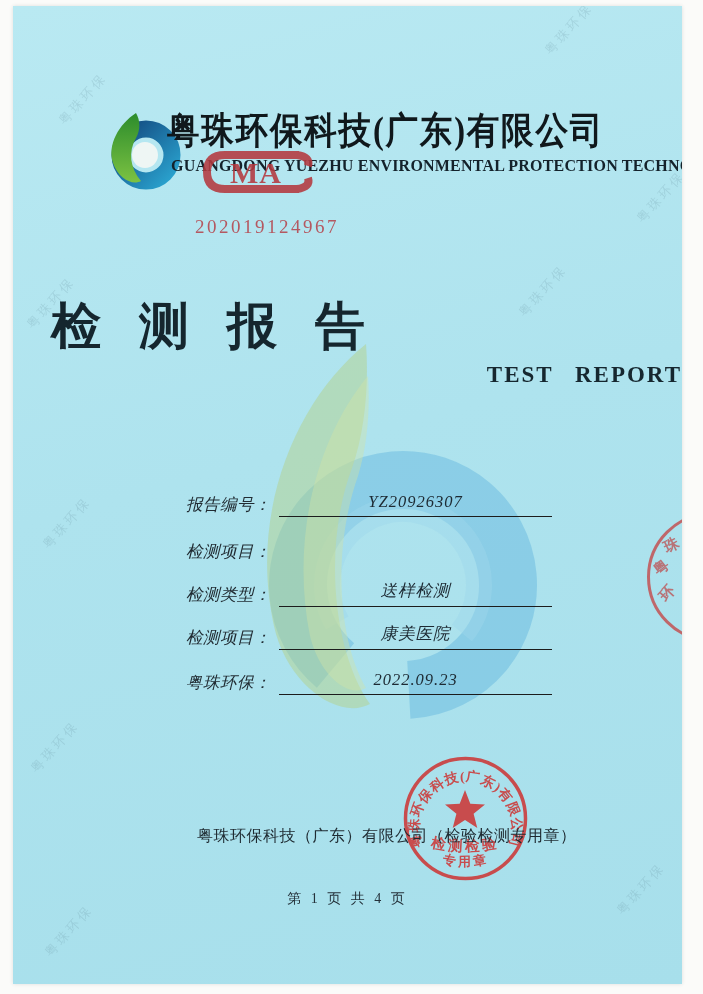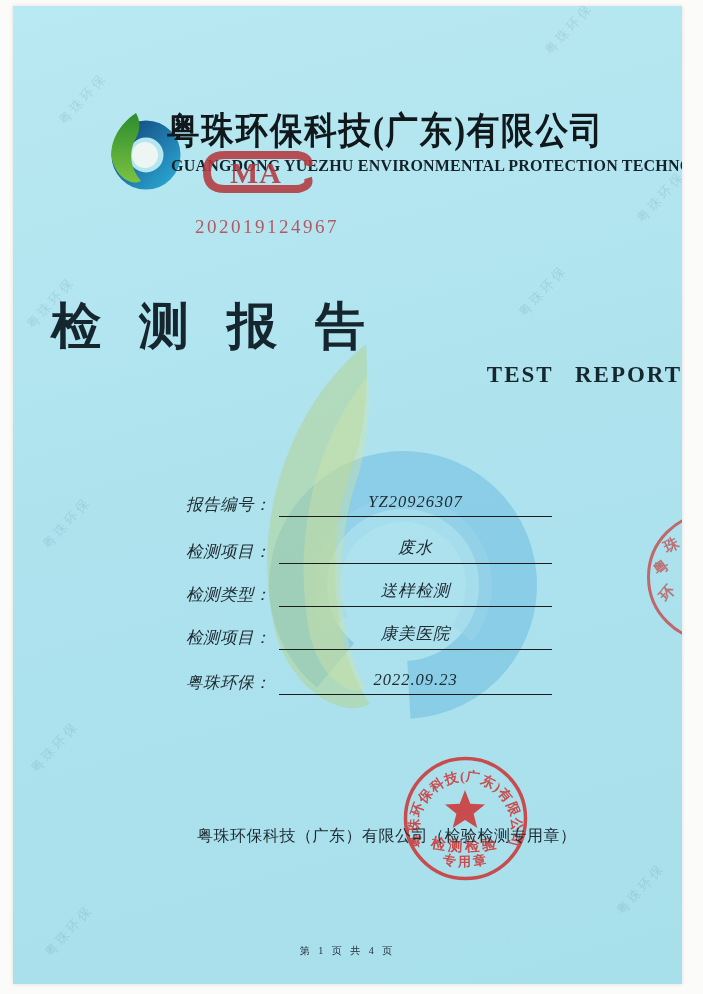--- a/index.html
+++ b/index.html
@@ -81,22 +81,22 @@
   }
   
   .seal { position:absolute; left:385px; top:745px; width:135px; height:135px; opacity:0.92; }
   
   .footer-line {
     position:absolute; left:184px; top:820px;
     font-size:16px; letter-spacing:0.5px; color:#1e2a31;
     white-space:nowrap;
   }
   .page-indicator {
-    position:absolute; left:0; top:938px; width:100%;
-    text-align:center; font-size:10px; letter-spacing:3px; color:#24313a;
+    position:absolute; left:0; top:884px; width:100%;
+    text-align:center; font-size:14px; letter-spacing:3px; color:#24313a;
   }
 </style>
 </head>
 <body>
 
 <div class="paper">
 
   <span class="wm" style="left:38px;top:84px">粤珠环保</span>
   <span class="wm" style="left:6px;top:288px">粤珠环保</span>
   <span class="wm" style="left:22px;top:508px">粤珠环保</span>
@@ -142,21 +142,20 @@
 
   <div class="title-zh">检测报告</div>
   <div class="title-en">TEST REPORT</div>
 
   <div class="field-row" style="top:487px">
     <span class="field-label">报告编号：</span>
     <span class="field-line">YZ20926307</span>
   </div>
   <div class="field-row" style="top:534px">
     <span class="field-label">检测项目：</span>
-    <span class="field-line">废水</span>
   </div>
   <div class="field-row" style="top:577px">
     <span class="field-label">检测类型：</span>
     <span class="field-line">送样检测</span>
   </div>
   <div class="field-row" style="top:620px">
     <span class="field-label">检测项目：</span>
     <span class="field-line">康美医院</span>
   </div>
   <div class="field-row" style="top:665px">

